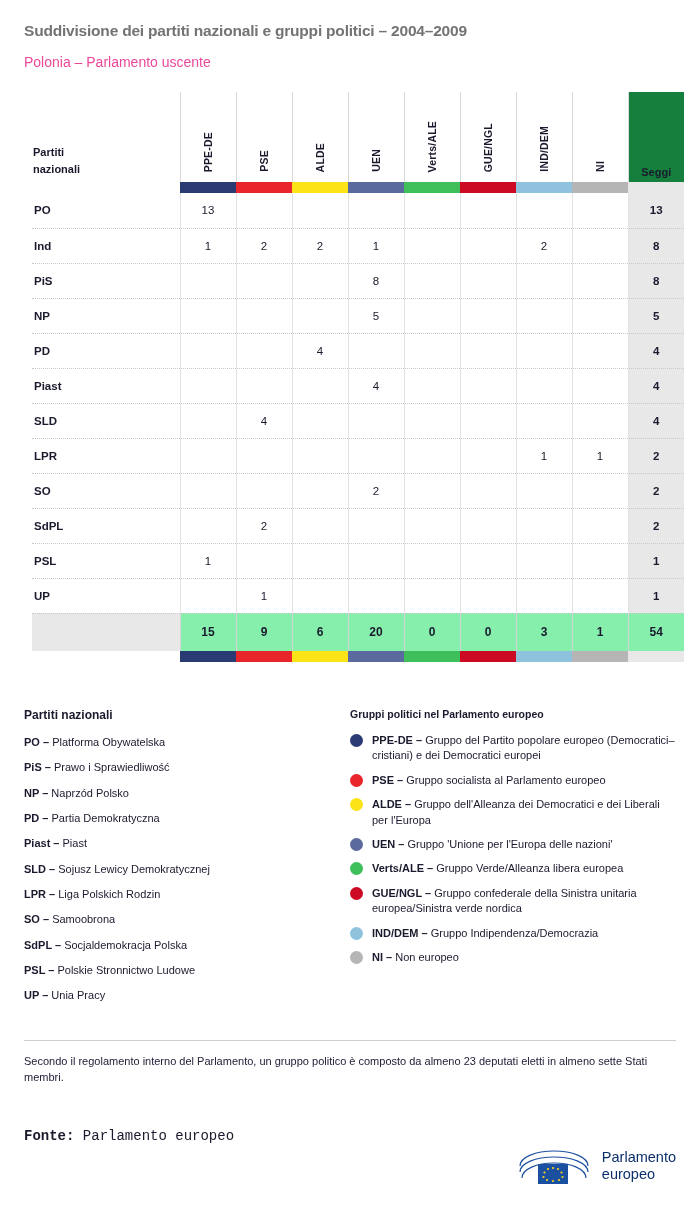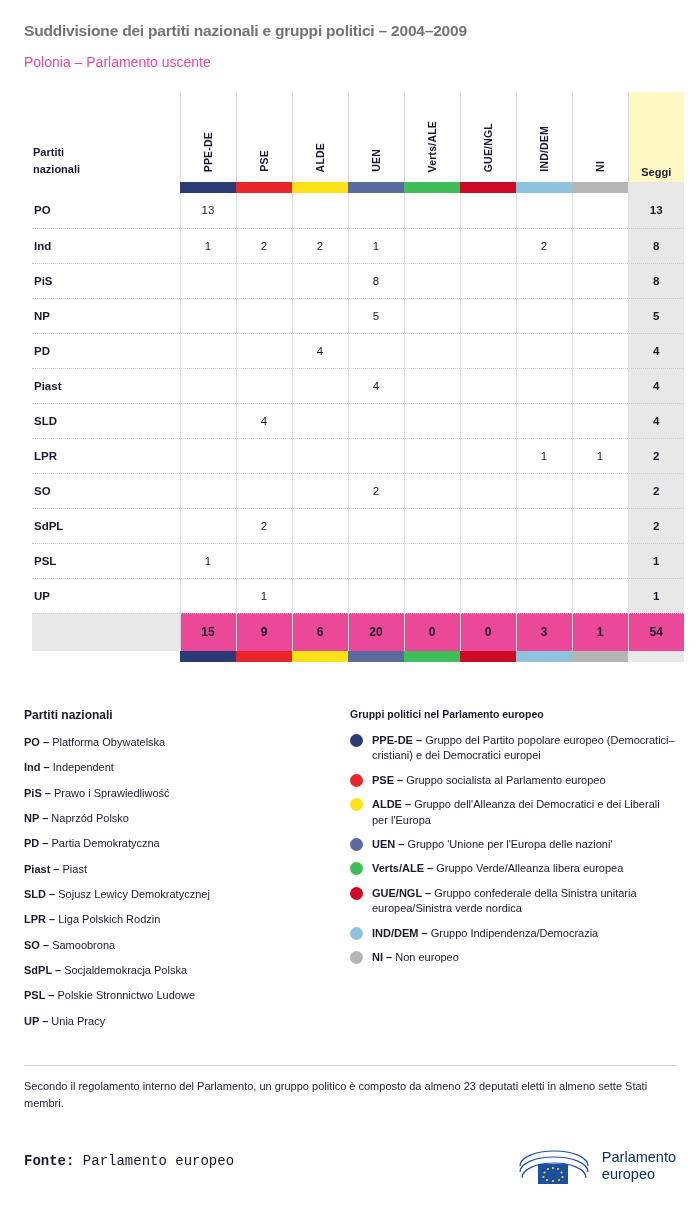--- a/index.html
+++ b/index.html
@@ -52,21 +52,21 @@
   .corner {
     vertical-align: bottom;
     text-align: left;
     font-size: 11px;
     font-weight: bold;
     line-height: 1.55;
     padding-bottom: 4px;
   }
   .seats-label {
     font-size: 11px; font-weight: bold; text-align: center;
-    background: #fef9c3; padding-bottom: 4px; vertical-align: bottom;
+    background: #15803d; padding-bottom: 4px; vertical-align: bottom;
   }
 
   .colorbar td { height: 11px; padding: 0; }
   .colorbar td.name { background: #ffffff; }
   .colorbar td.seat { background: #e8e8e8; }
   .cbar { display: block; height: 11px; width: 100%; }
 
   tr.drow td {
     height: 35px;
     font-size: 11.5px;
@@ -87,21 +87,21 @@
     background: #e8e8e8;
     font-weight: bold;
     border-left: none; border-right: none;
     font-size: 11.5px;
   }
   tr.totals td {
     height: 38px;
     font-size: 12px;
     font-weight: bold;
     text-align: center;
-    background: #ec4899;
+    background: #86efac;
     border-left: 1px solid #d4d4d4;
     border-right: 1px solid #d4d4d4;
   }
   tr.totals td.name { background: #e8e8e8; border: none; }
   tr.totals td.seat { border: none; }
 
   
   .legends { display: flex; margin-top: 46px; }
   .leg-left { width: 326px; }
   .leg-right { width: 326px; }
@@ -382,21 +382,20 @@
         <td class="seat"></td>
       </tr>
     </tbody>
   </table>
 
   <div class="legends">
 
     <div class="leg-left">
       <div class="leg-title">Partiti nazionali</div>
       <div class="party-row"><b>PO –</b> <span>Platforma Obywatelska</span></div>
-      <div class="party-row"><b>Ind –</b> <span>Independent</span></div>
       <div class="party-row"><b>PiS –</b> <span>Prawo i Sprawiedliwość</span></div>
       <div class="party-row"><b>NP –</b> <span>Naprzód Polsko</span></div>
       <div class="party-row"><b>PD –</b> <span>Partia Demokratyczna</span></div>
       <div class="party-row"><b>Piast –</b> <span>Piast</span></div>
       <div class="party-row"><b>SLD –</b> <span>Sojusz Lewicy Demokratycznej</span></div>
       <div class="party-row"><b>LPR –</b> <span>Liga Polskich Rodzin</span></div>
       <div class="party-row"><b>SO –</b> <span>Samoobrona</span></div>
       <div class="party-row"><b>SdPL –</b> <span>Socjaldemokracja Polska</span></div>
       <div class="party-row"><b>PSL –</b> <span>Polskie Stronnictwo Ludowe</span></div>
       <div class="party-row"><b>UP –</b> <span>Unia Pracy</span></div>

